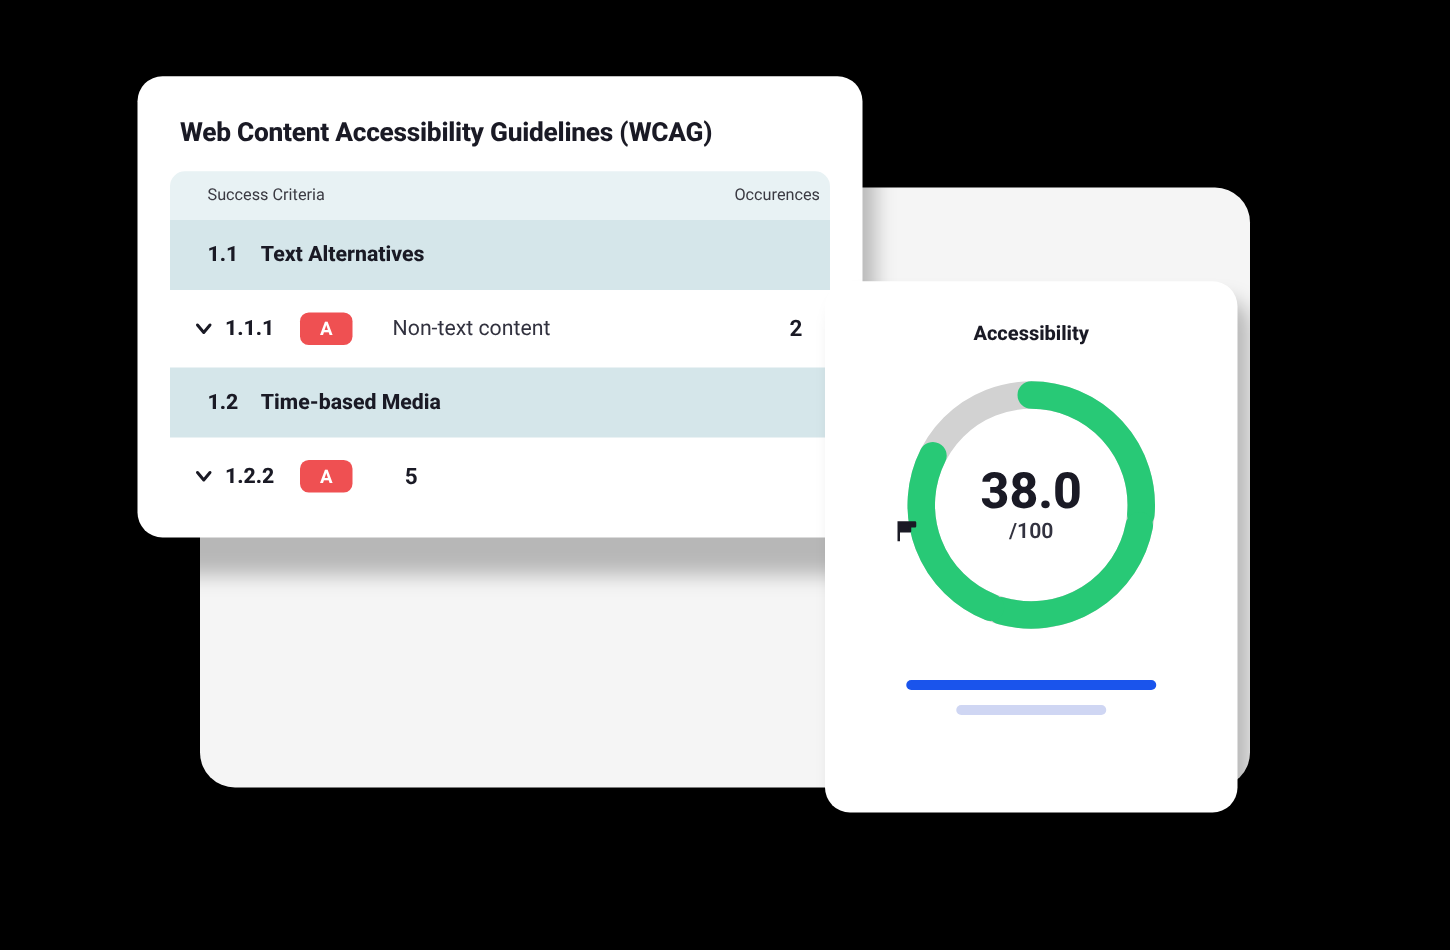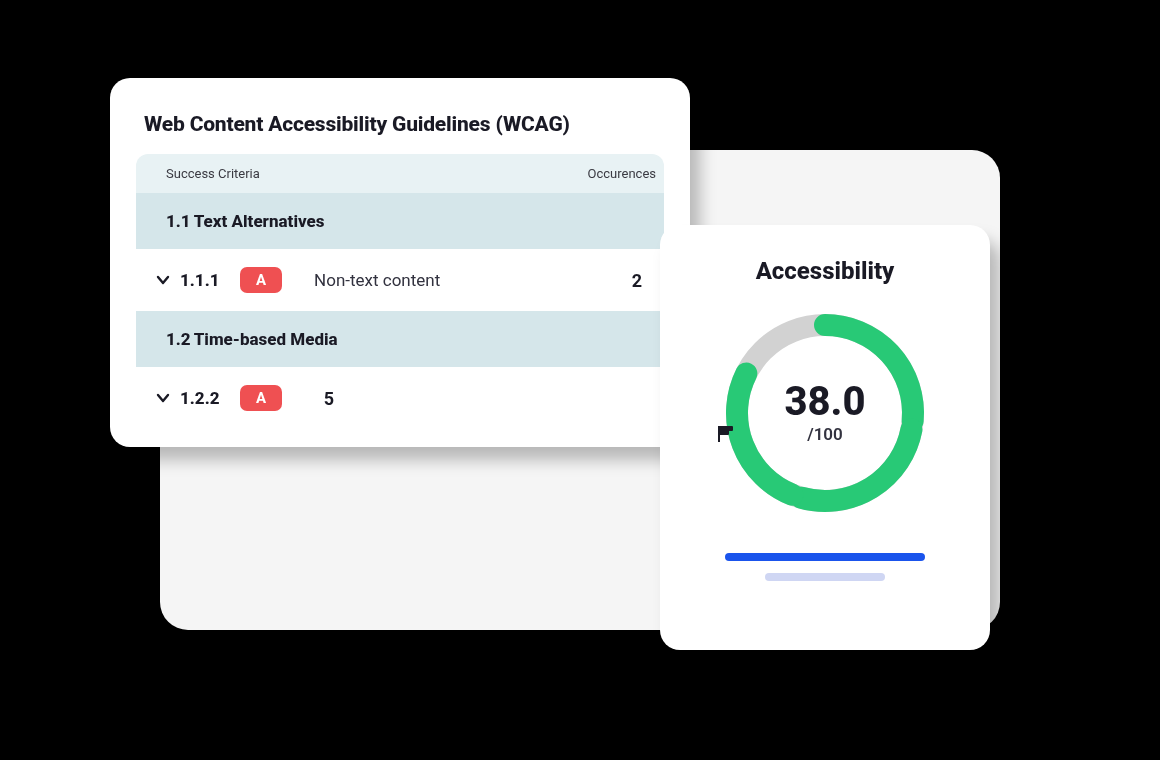--- a/index.html
+++ b/index.html
@@ -55,21 +55,21 @@
     top: 80px;
     width: 580px;
     height: 380px;
     background: rgba(0,0,0,0.25);
     border-radius: 20px;
     filter: blur(8px);
   }
   .wcag-card {
     position: absolute;
     left: 110px;
-    top: 78px;
+    top: 61px;
     width: 580px;
     background: var(--card-bg);
     border-radius: 20px;
     padding: 30px 26px 18px 26px;
   }
   .wcag-title {
     font-size: 21px;
     font-weight: 800;
     color: var(--text-dark);
     margin: 4px 8px 18px 8px;
@@ -80,21 +80,21 @@
     border-radius: 12px 12px 0 0;
     display: flex;
     justify-content: space-between;
     padding: 12px 8px 12px 30px;
     font-size: 13px;
     color: var(--text-muted);
   }
   .group-row {
     background: var(--group-bg);
     display: flex;
-    gap: 3px;
+    gap: 18px;
     padding: 18px 22px 18px 30px;
     font-size: 17px;
     font-weight: 800;
     color: var(--text-dark);
   }
   .group-row:last-of-type { }
   .criteria-row {
     display: flex;
     align-items: center;
     padding: 18px 22px 18px 18px;
@@ -152,21 +152,21 @@
     width: 330px;
     height: 425px;
     background: var(--card-bg);
     border-radius: 20px;
     padding: 32px 26px 26px 26px;
     display: flex;
     flex-direction: column;
     align-items: center;
   }
   .score-title {
-    font-size: 24px;
+    font-size: 16px;
     font-weight: 800;
     color: var(--text-dark);
     margin-bottom: 18px;
   }
   .gauge-wrap {
     position: relative;
     width: 220px;
     height: 220px;
   }
   .gauge-wrap svg { display:block; }

